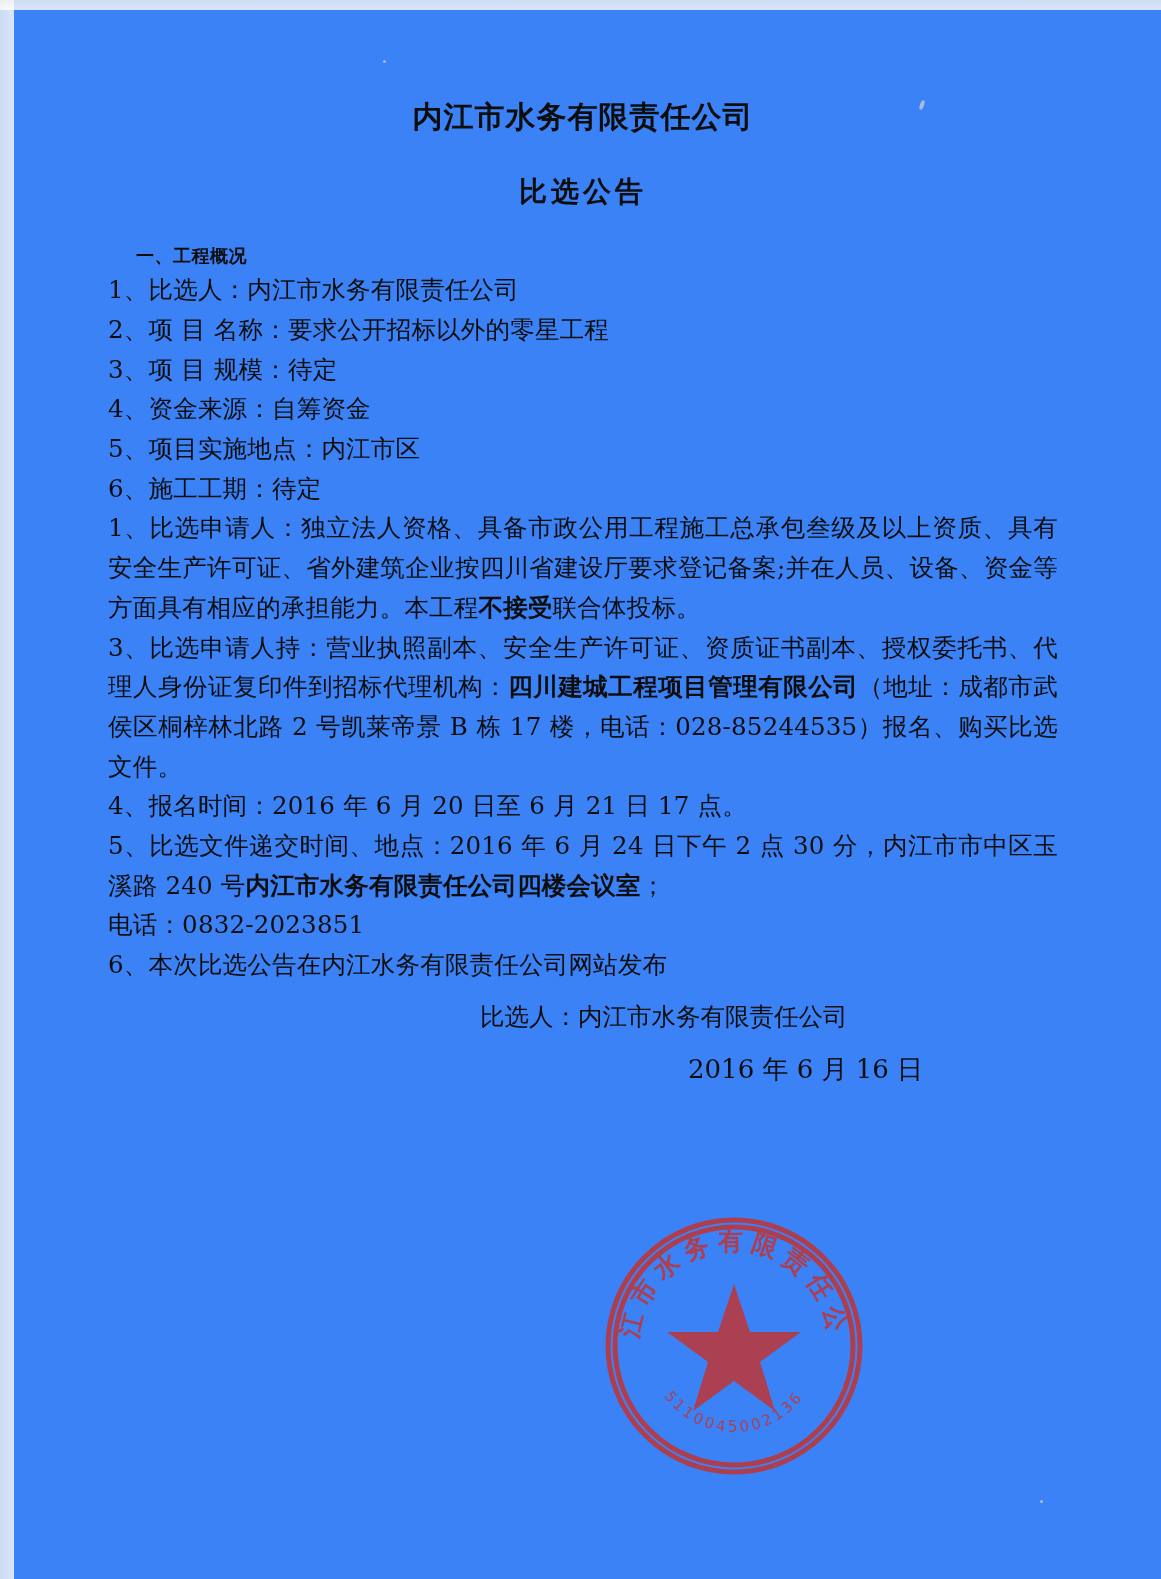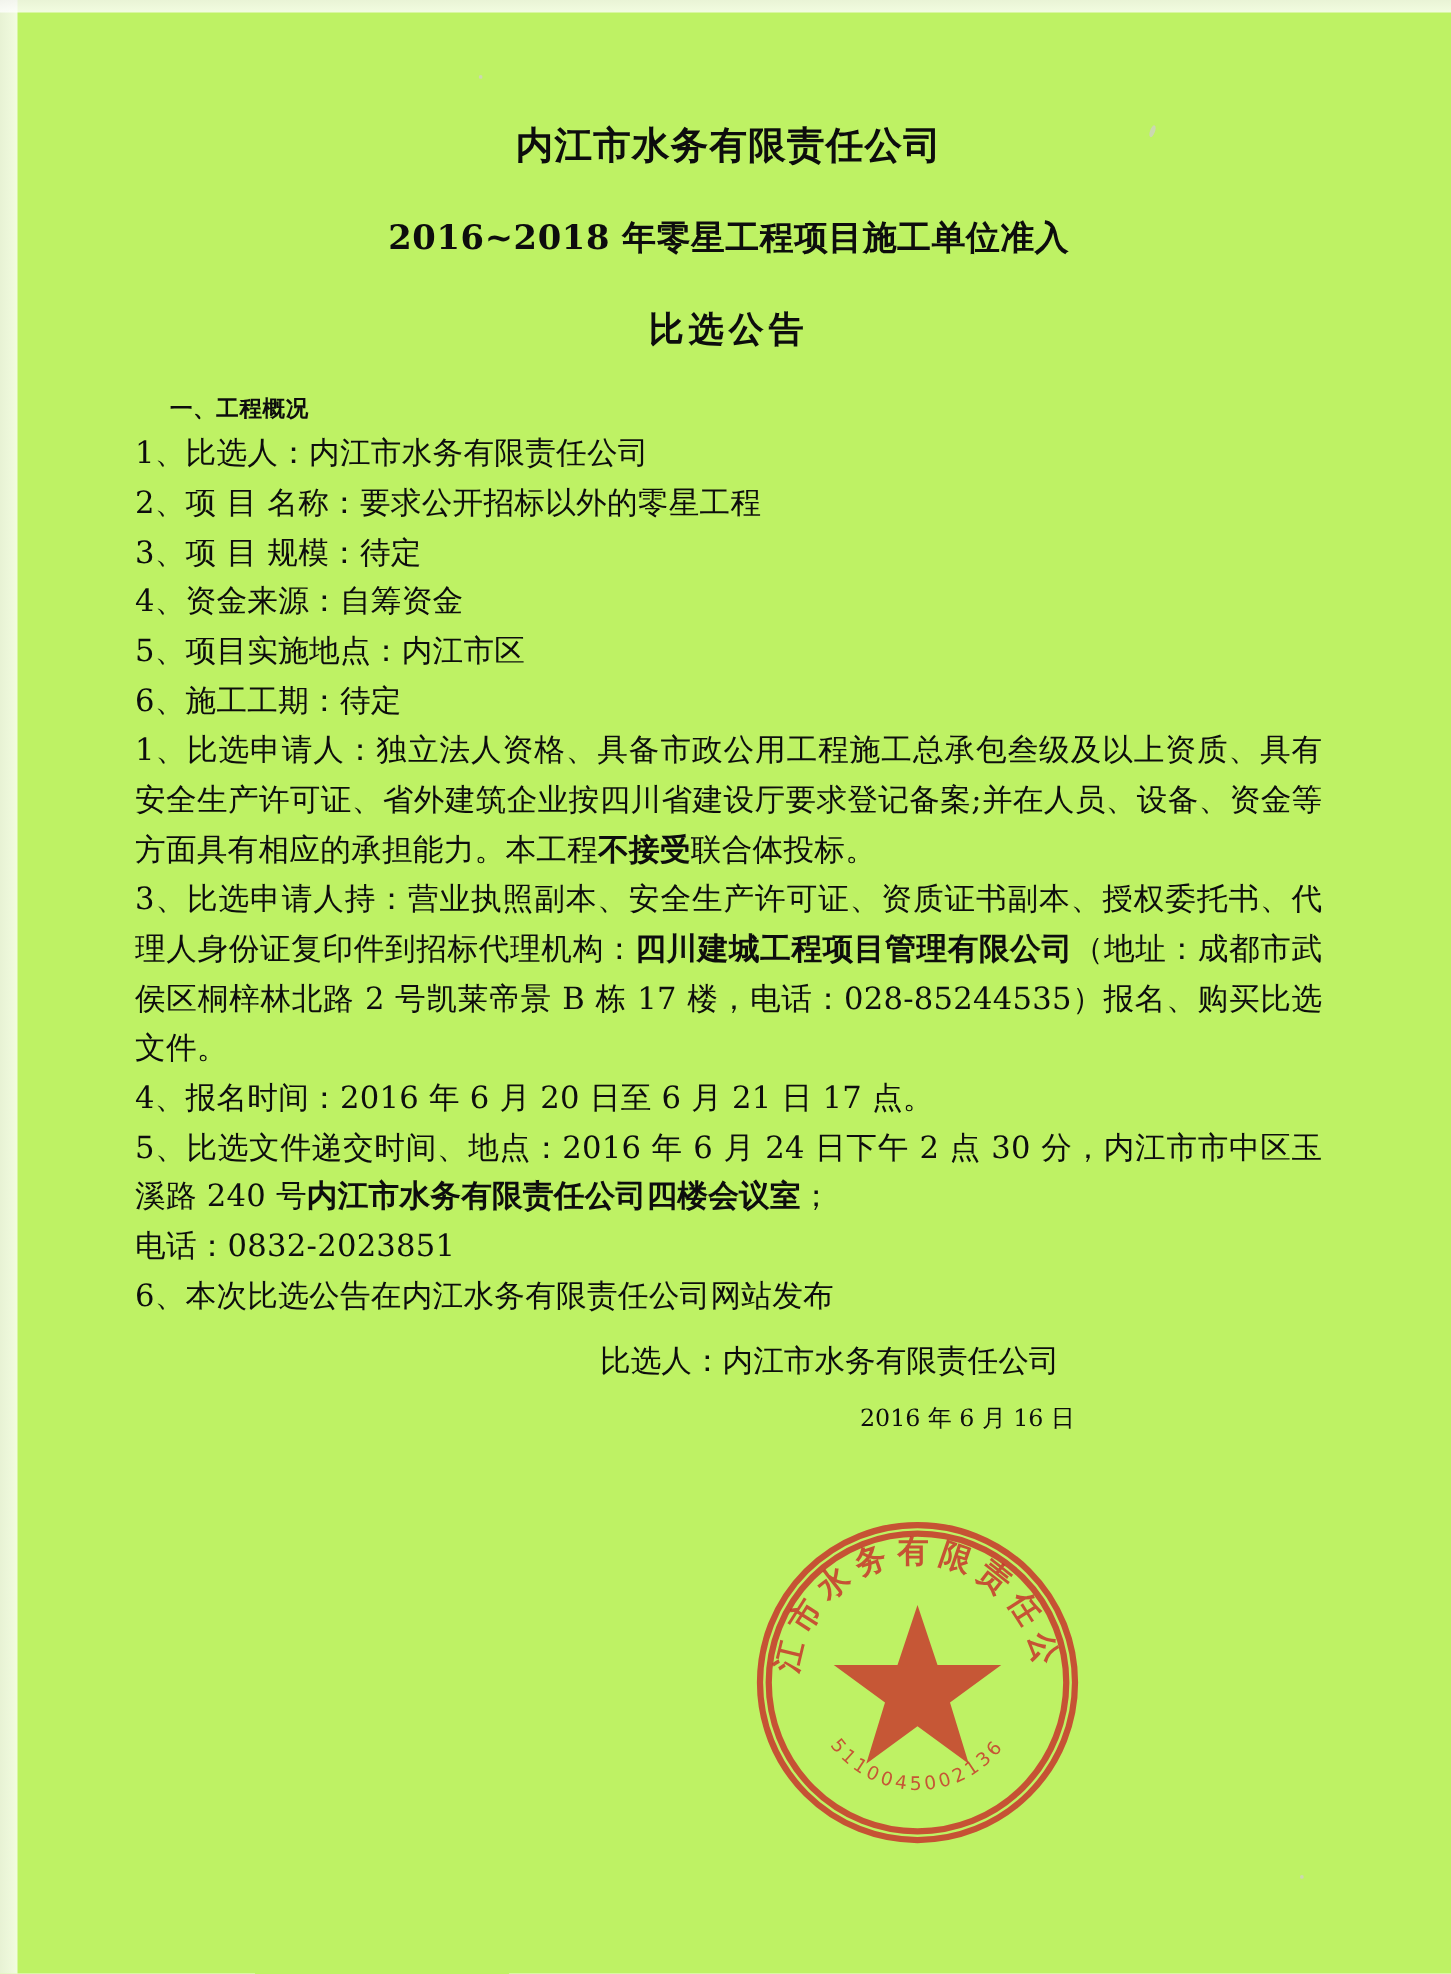--- a/index.html
+++ b/index.html
@@ -11,21 +11,21 @@
     width: 1161px;
     height: 1579px;
     position: relative;
     overflow: hidden;
     font-family: "DejaVu Serif", "Liberation Serif", serif;
     color: #0d0d0d;
   }
   .page {
     position: absolute;
     inset: 0;
-    background: #bef264;
+    background: #3b82f6;
   }
   
   .scan-edge-left {
     position: absolute;
     left: 0; top: 0; bottom: 0; width: 14px;
     background: linear-gradient(to right, #f2f2f0, #ffffff);
     opacity: .8;
   }
   .scan-edge-top {
     position: absolute;
@@ -87,21 +87,21 @@
   .bold {
     font-weight: bold;
   }
   .sign-line {
     font-size: 24.5px;
     line-height: 1.62;
     margin: 12px;
     padding-left: 360px;
   }
   .date-line {
-    font-size: 19px;
+    font-size: 26px;
     line-height: 1.62;
     margin: 0;
     padding-left: 580px;
   }
   
   .seal {
     position: absolute;
     left: 600px;
     top: 1212px;
     width: 268px;
@@ -117,21 +117,20 @@
   <div class="scan-edge-left"></div>
   <div class="scan-edge-top"></div>
   <div class="speck" style="left:920px;top:100px;width:4px;height:10px;transform:rotate(20deg);"></div>
   <div class="speck" style="left:383px;top:60px;width:3px;height:3px;"></div>
   <div class="speck" style="left:1040px;top:1500px;width:3px;height:3px;"></div>
 
   <div class="content">
 
     <div class="title-block">
       <div class="title-main">内江市水务有限责任公司</div>
-      <div class="title-sub">2016~2018 年零星工程项目施工单位准入</div>
       <div class="title-third">比选公告</div>
     </div>
 
     <div class="section-heading">一、工程概况</div>
 
     <p class="para">1、比选人：内江市水务有限责任公司</p>
     <p class="para">2、项 目 名称：要求公开招标以外的零星工程</p>
     <p class="para">3、项 目 规模：待定</p>
     <p class="para">4、资金来源：自筹资金</p>
     <p class="para">5、项目实施地点：内江市区</p>

